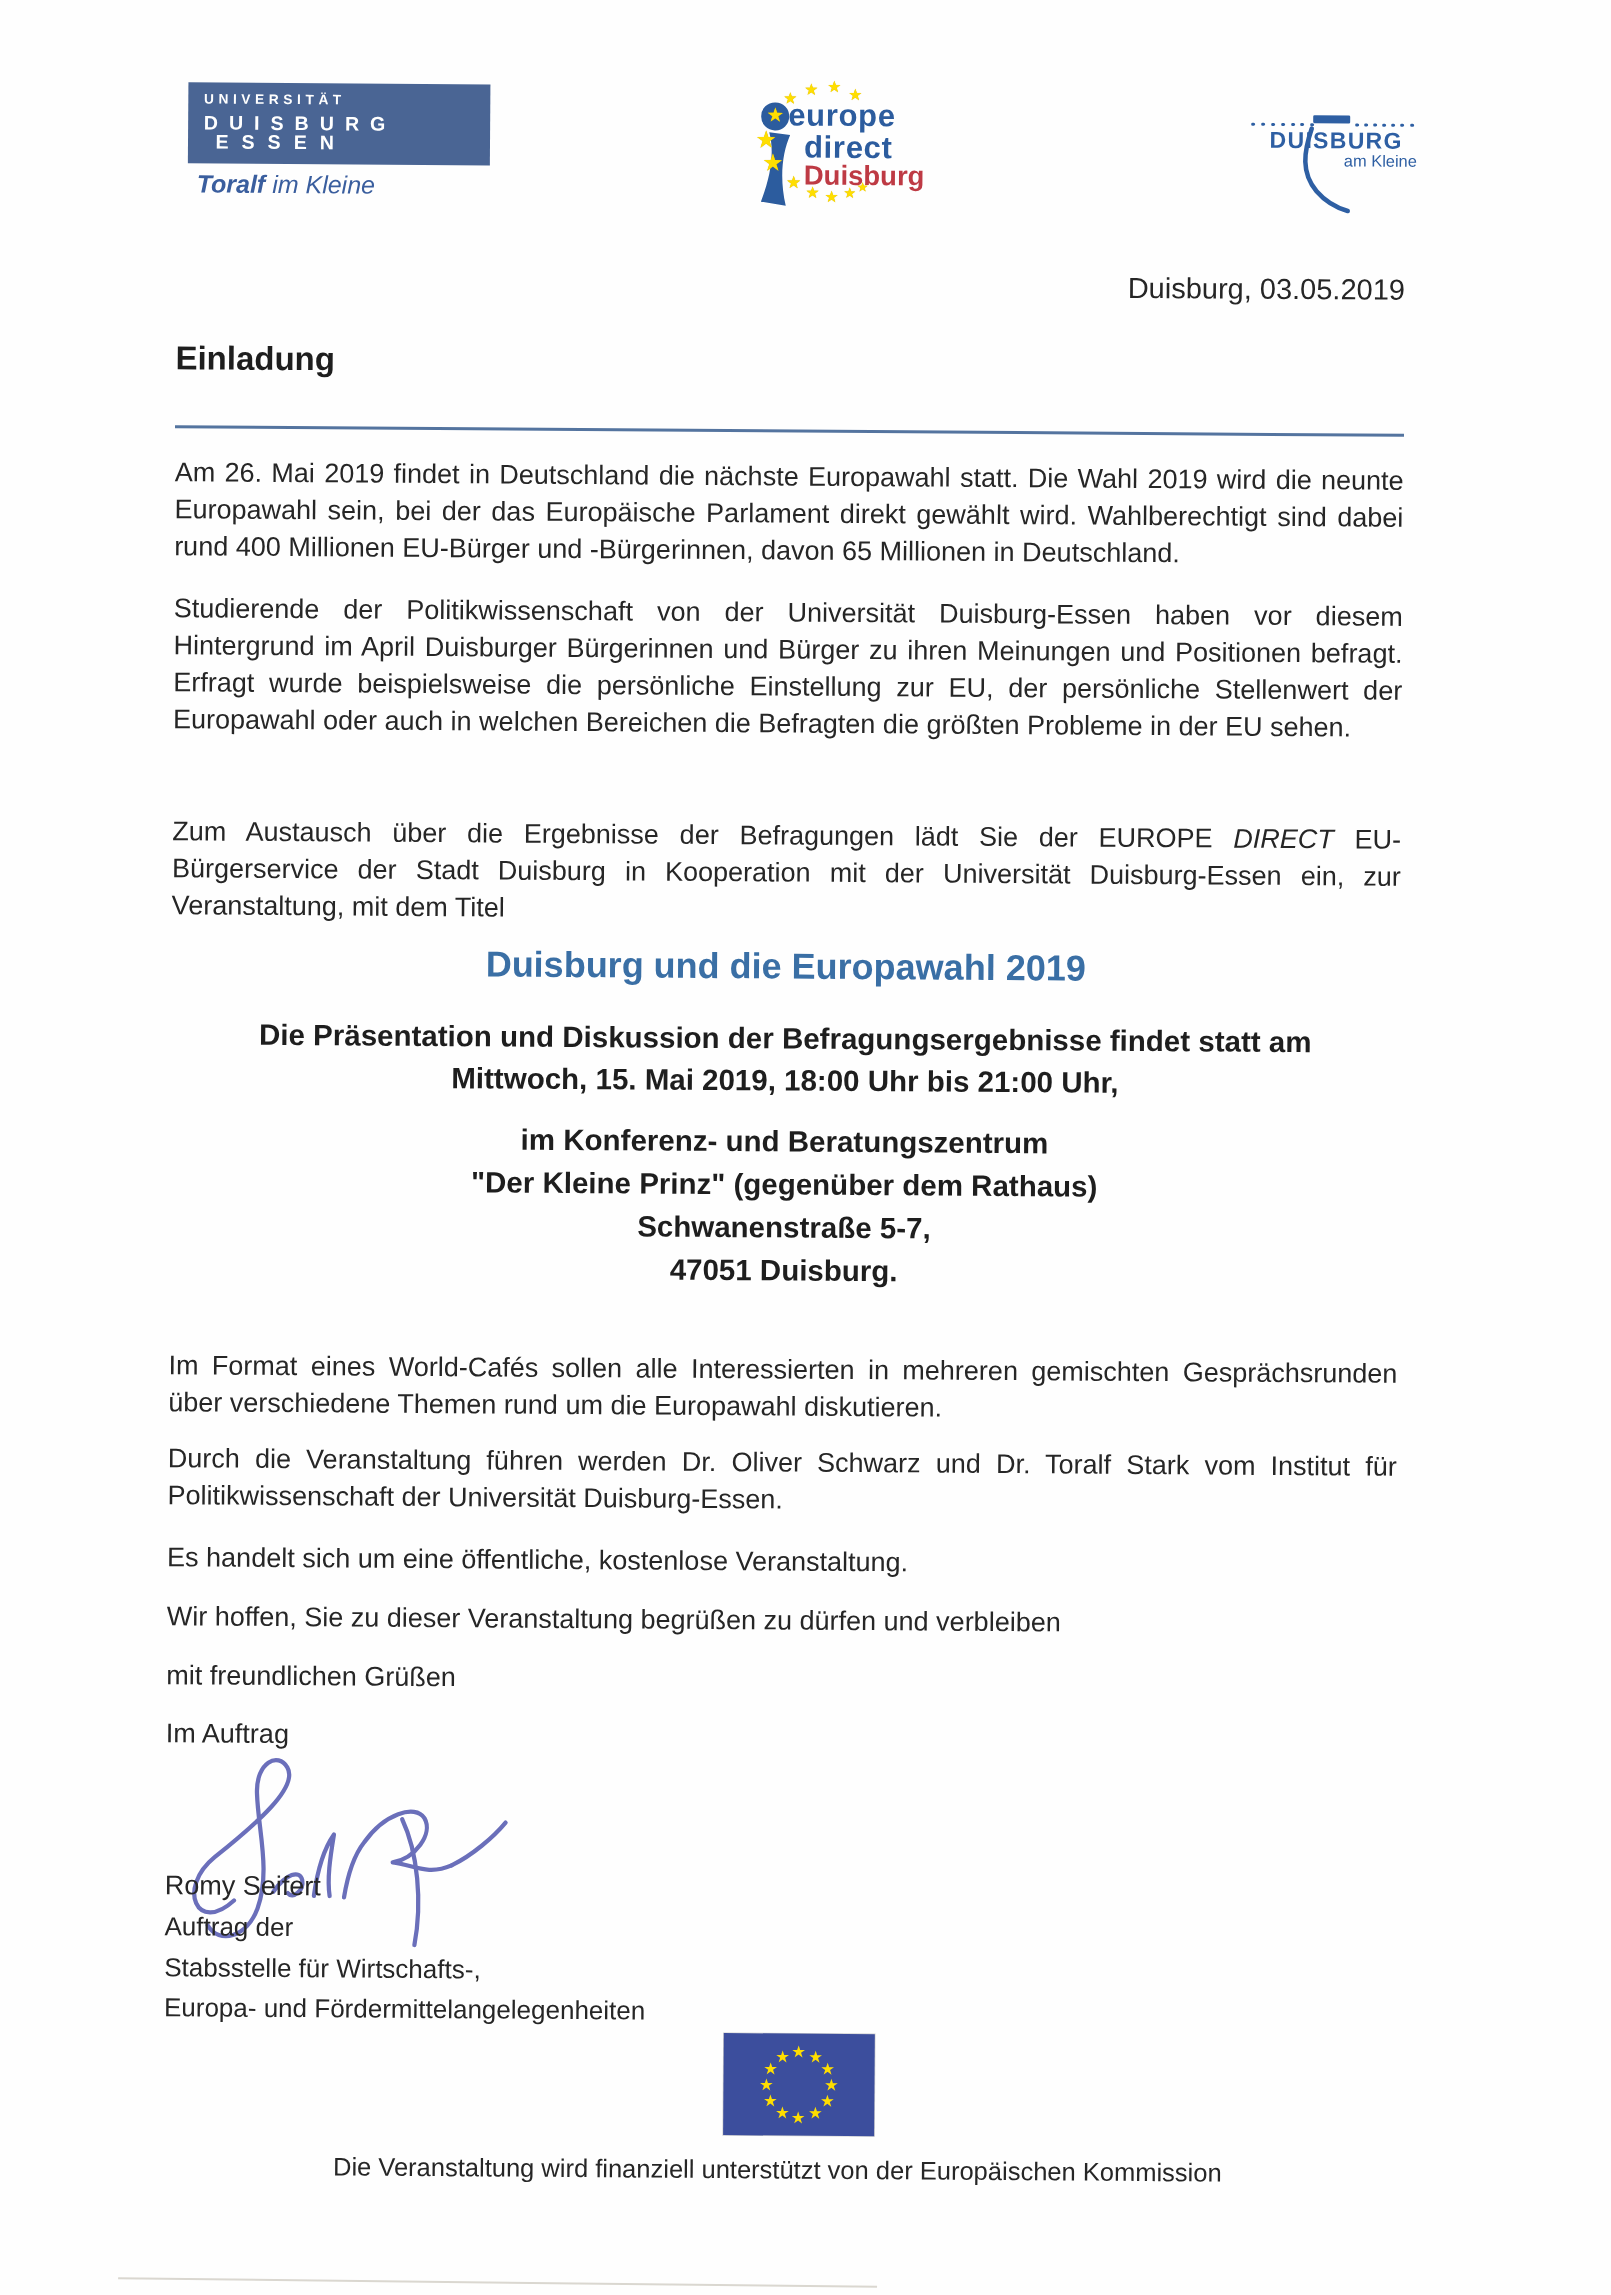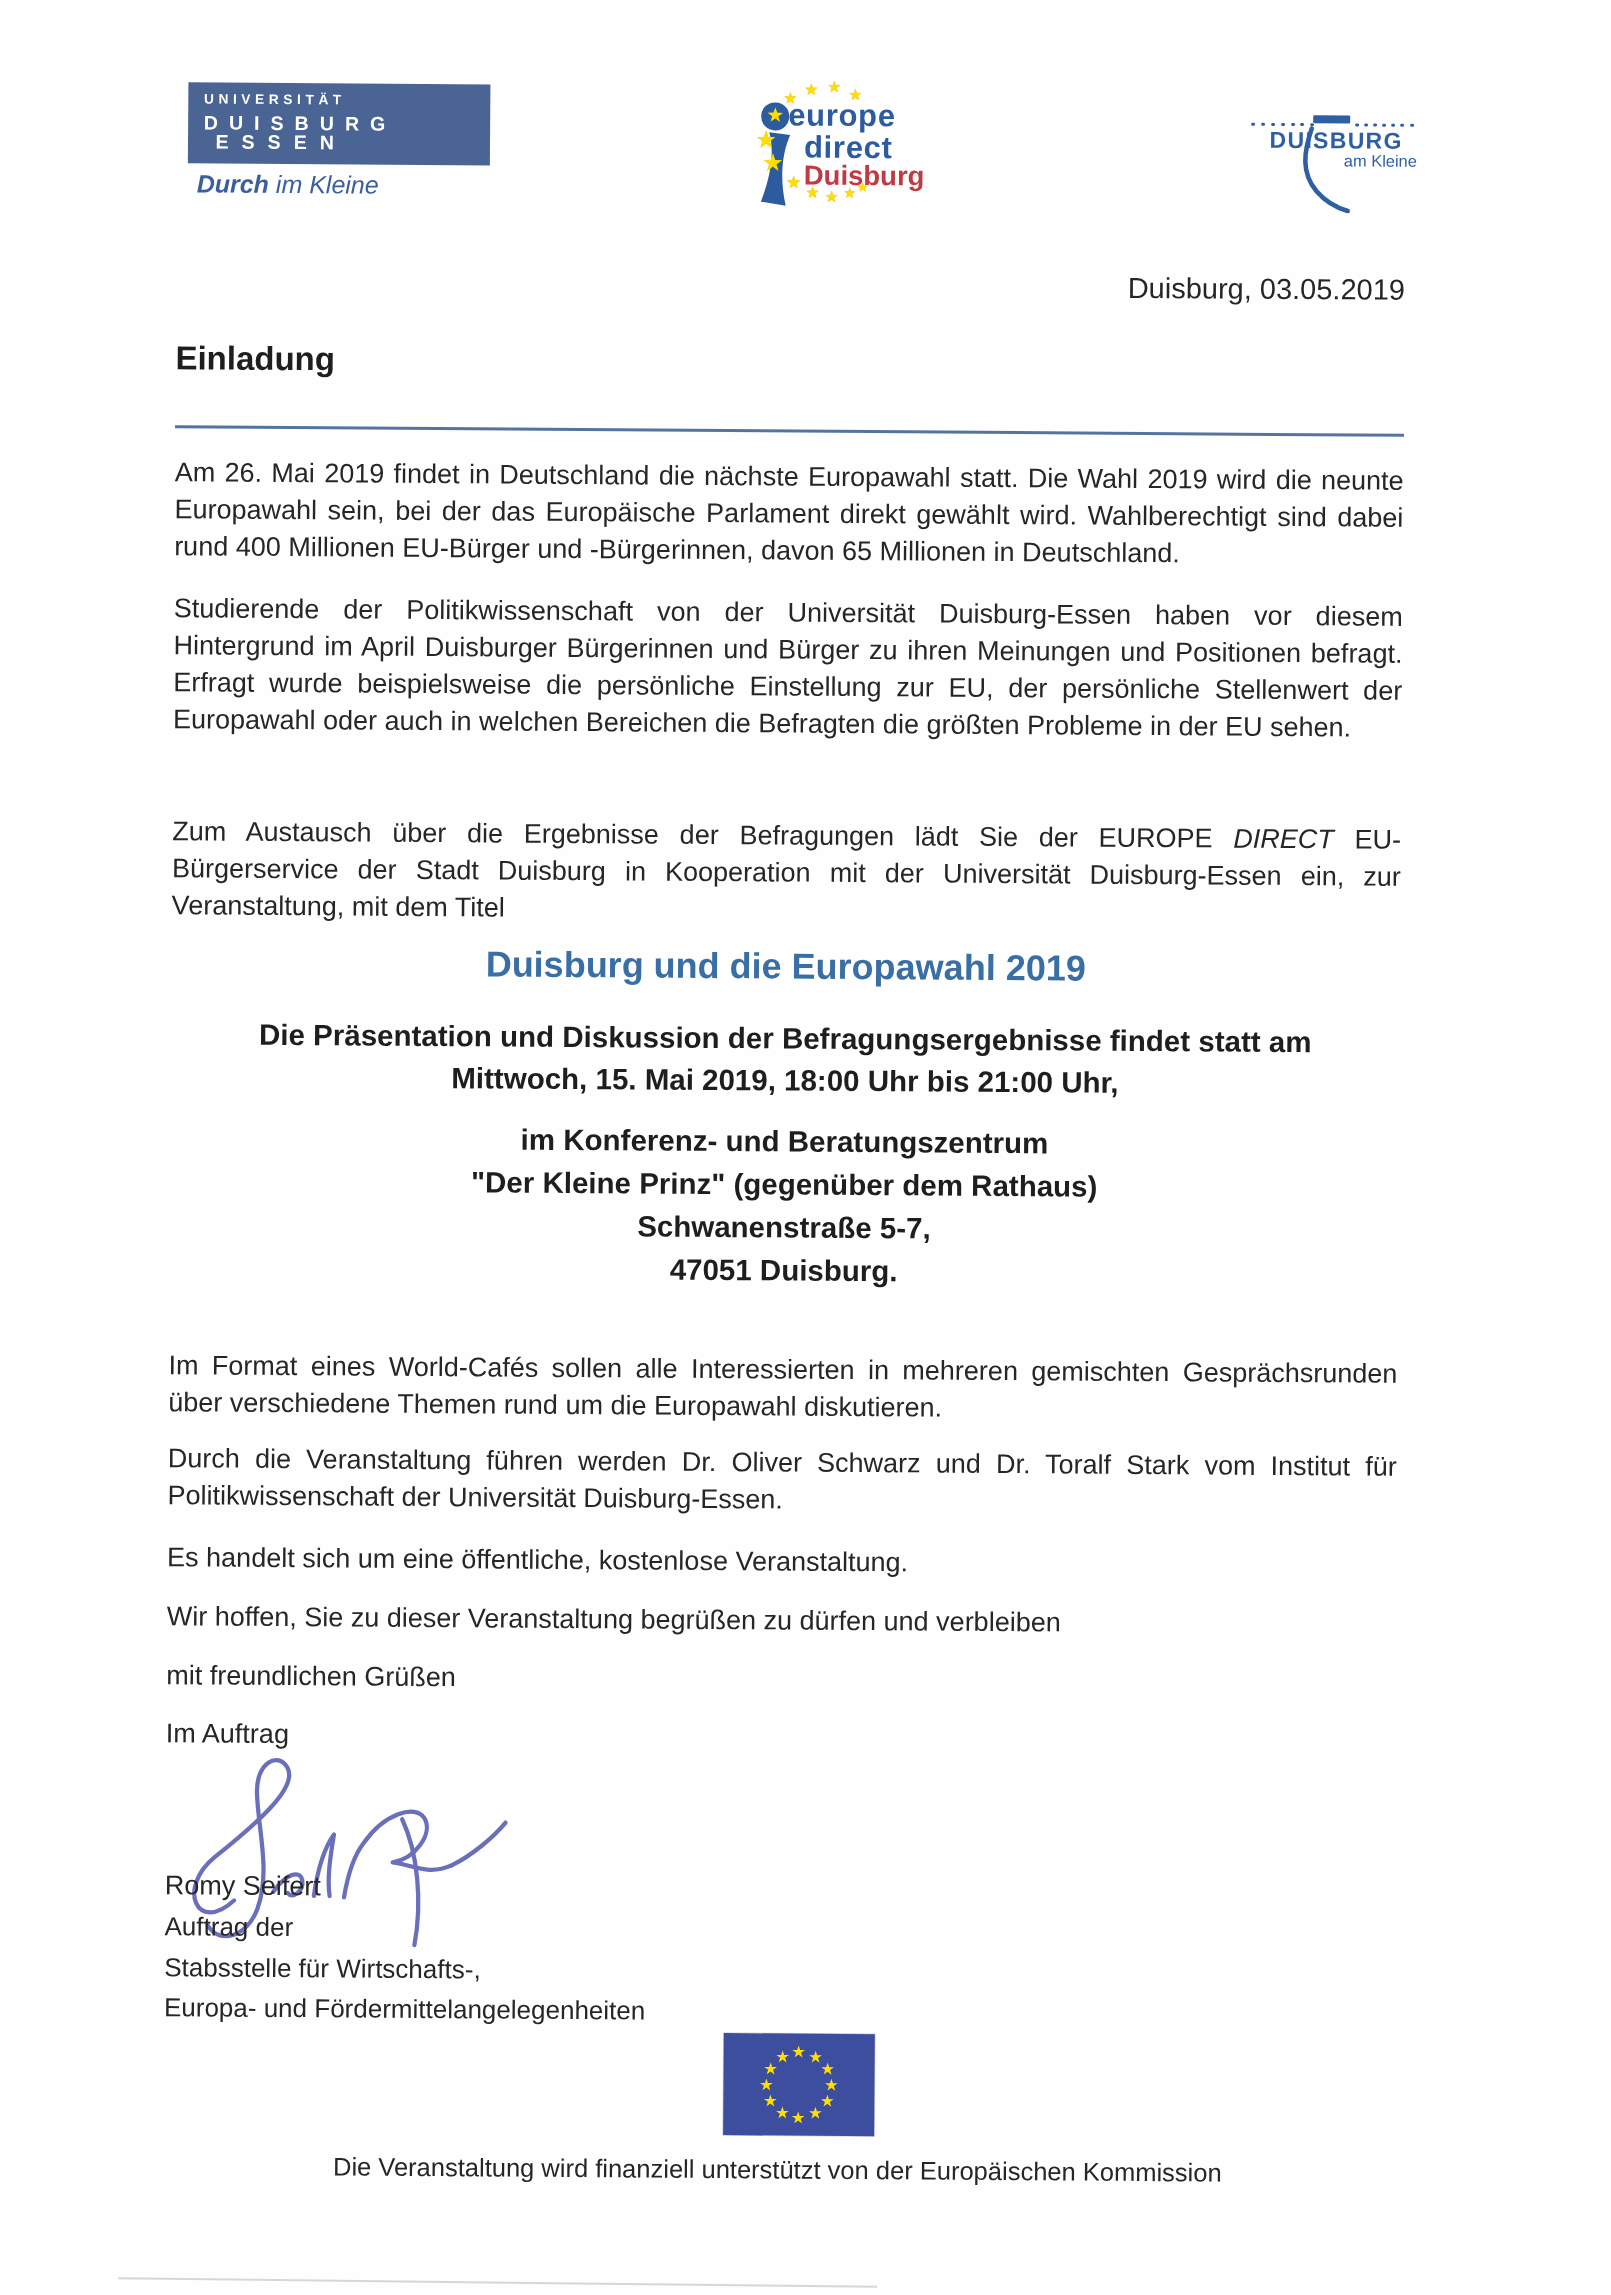--- a/index.html
+++ b/index.html
@@ -79,21 +79,21 @@
 
 <div class="page">
   <div class="tilt">
 
     <div class="abs uni-box">
       <div class="uni-l1">UNIVERSITÄT</div>
       <div class="uni-l2">DUISBURG</div>
       <div class="uni-l3">ESSEN</div>
     </div>
     <div class="abs uni-tagline">
-      <span class="tb">Durch</span><span> im Kleine</span>
+      <span class="tb">Toralf</span><span> im Kleine</span>
     </div>
 
     <div class="abs ed-logo">
       <svg class="ed-stem" width="223" height="152" viewBox="0 0 340 232">
         <path d="M 58,96 C 66,124 62,160 46,202 L 84,208 C 74,166 78,128 90,100 Z" fill="#2C5C9E"></path>
       </svg>
       <div class="ed-circle"></div>
       <div id="ed-stars">
           <span class="ed-star" style="left: 44px; top: 46px; font-size: 19.6px; color: rgb(255, 222, 0);">★</span>
           <span class="ed-star" style="left: 59px; top: 29px; font-size: 15.7px; color: rgb(255, 222, 0);">★</span>

